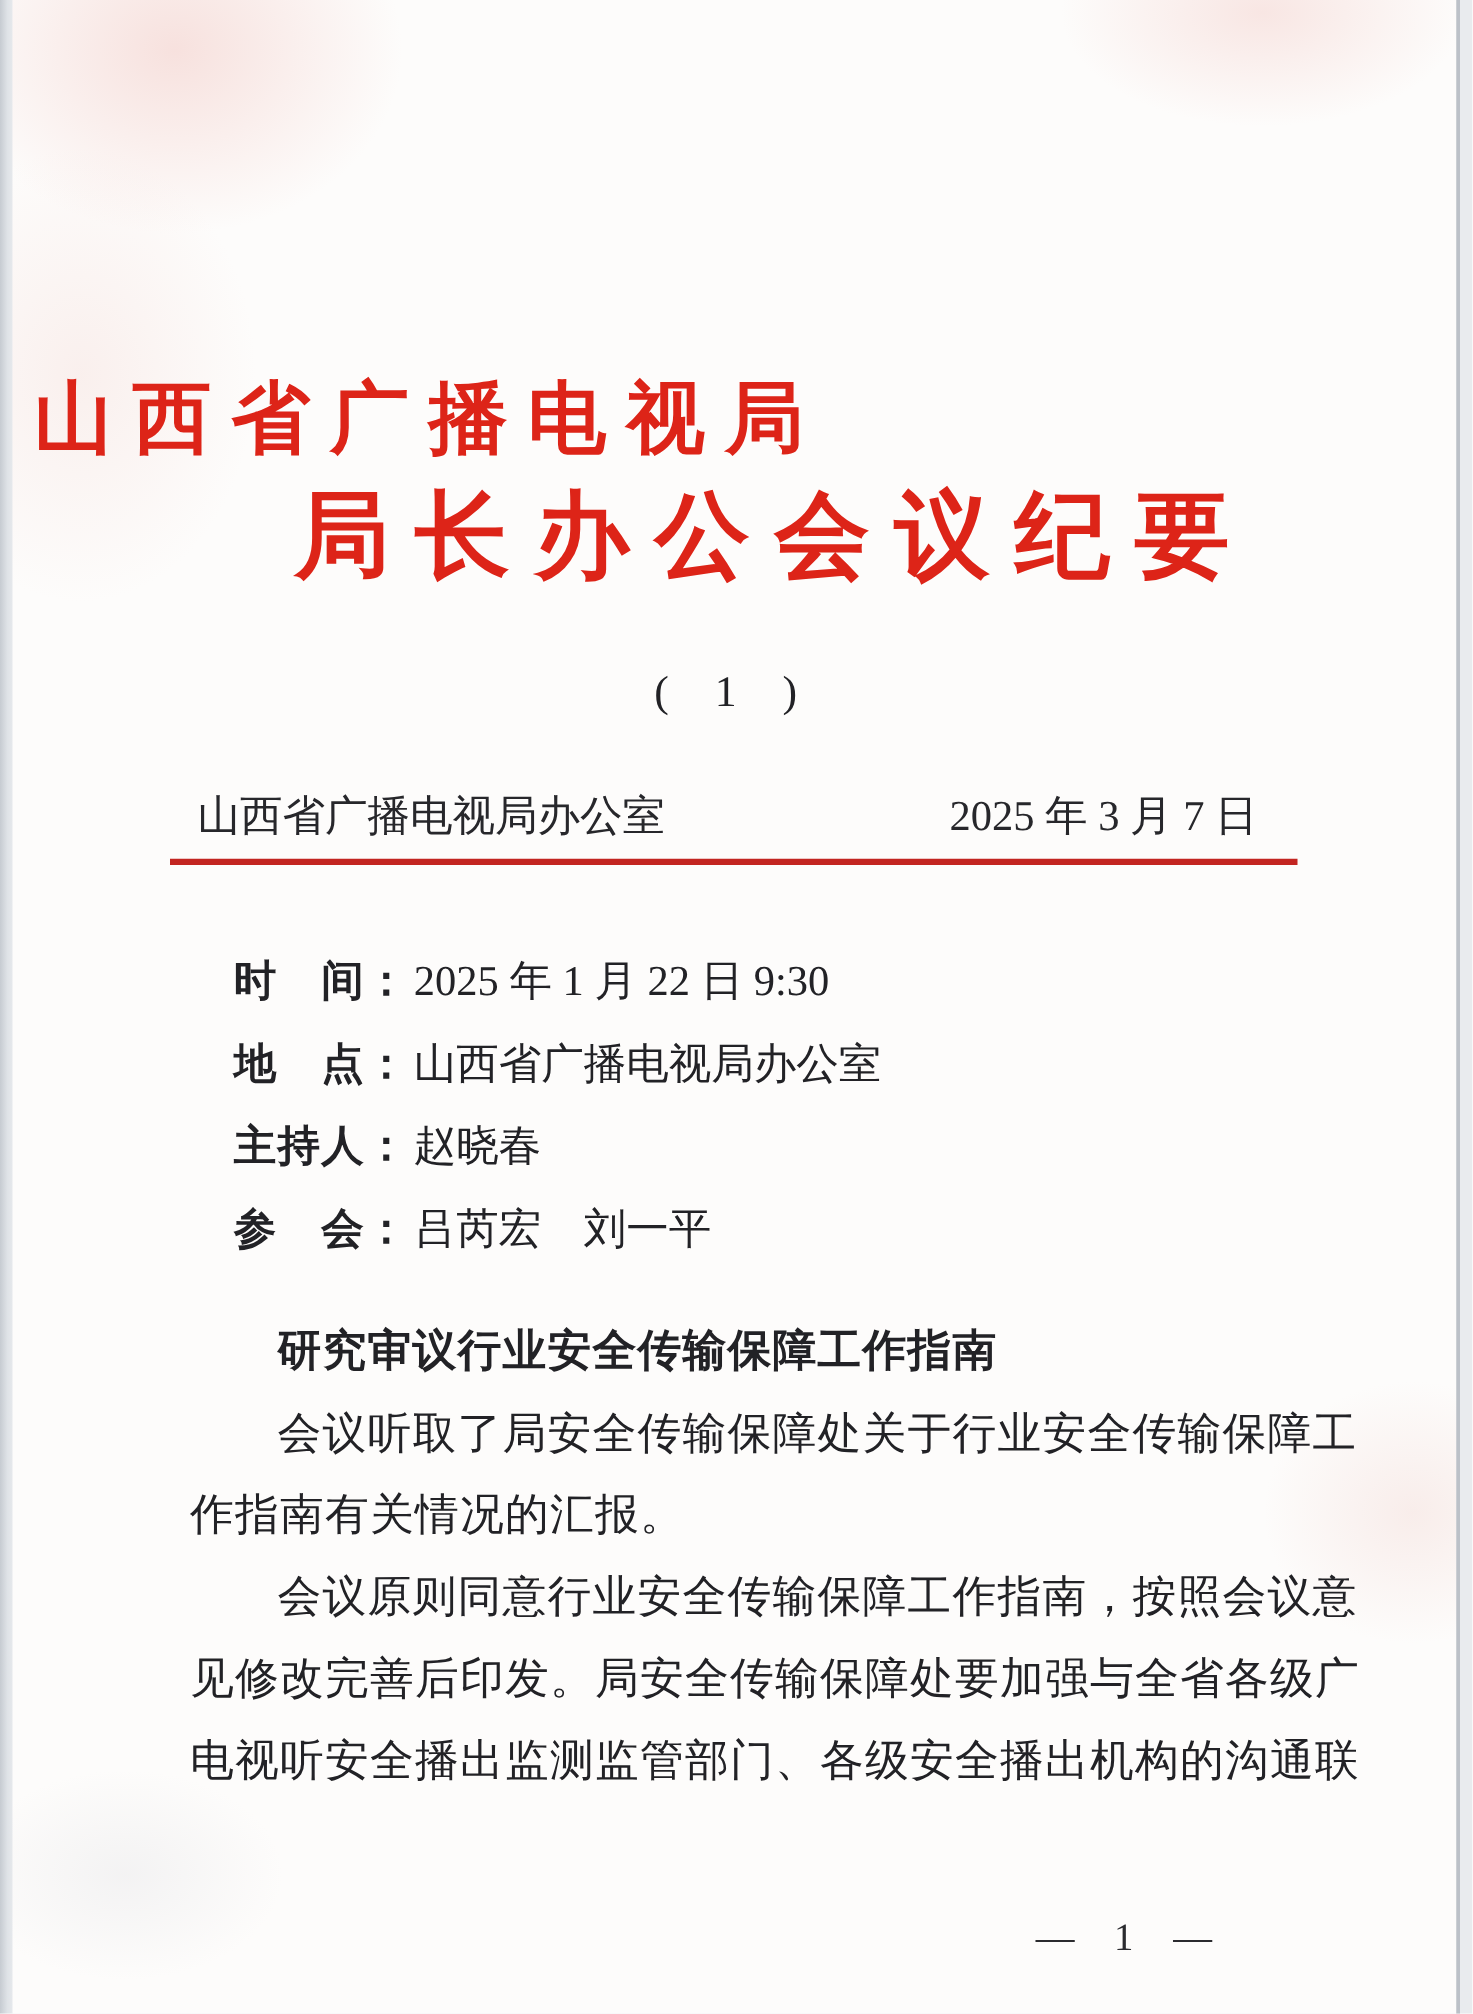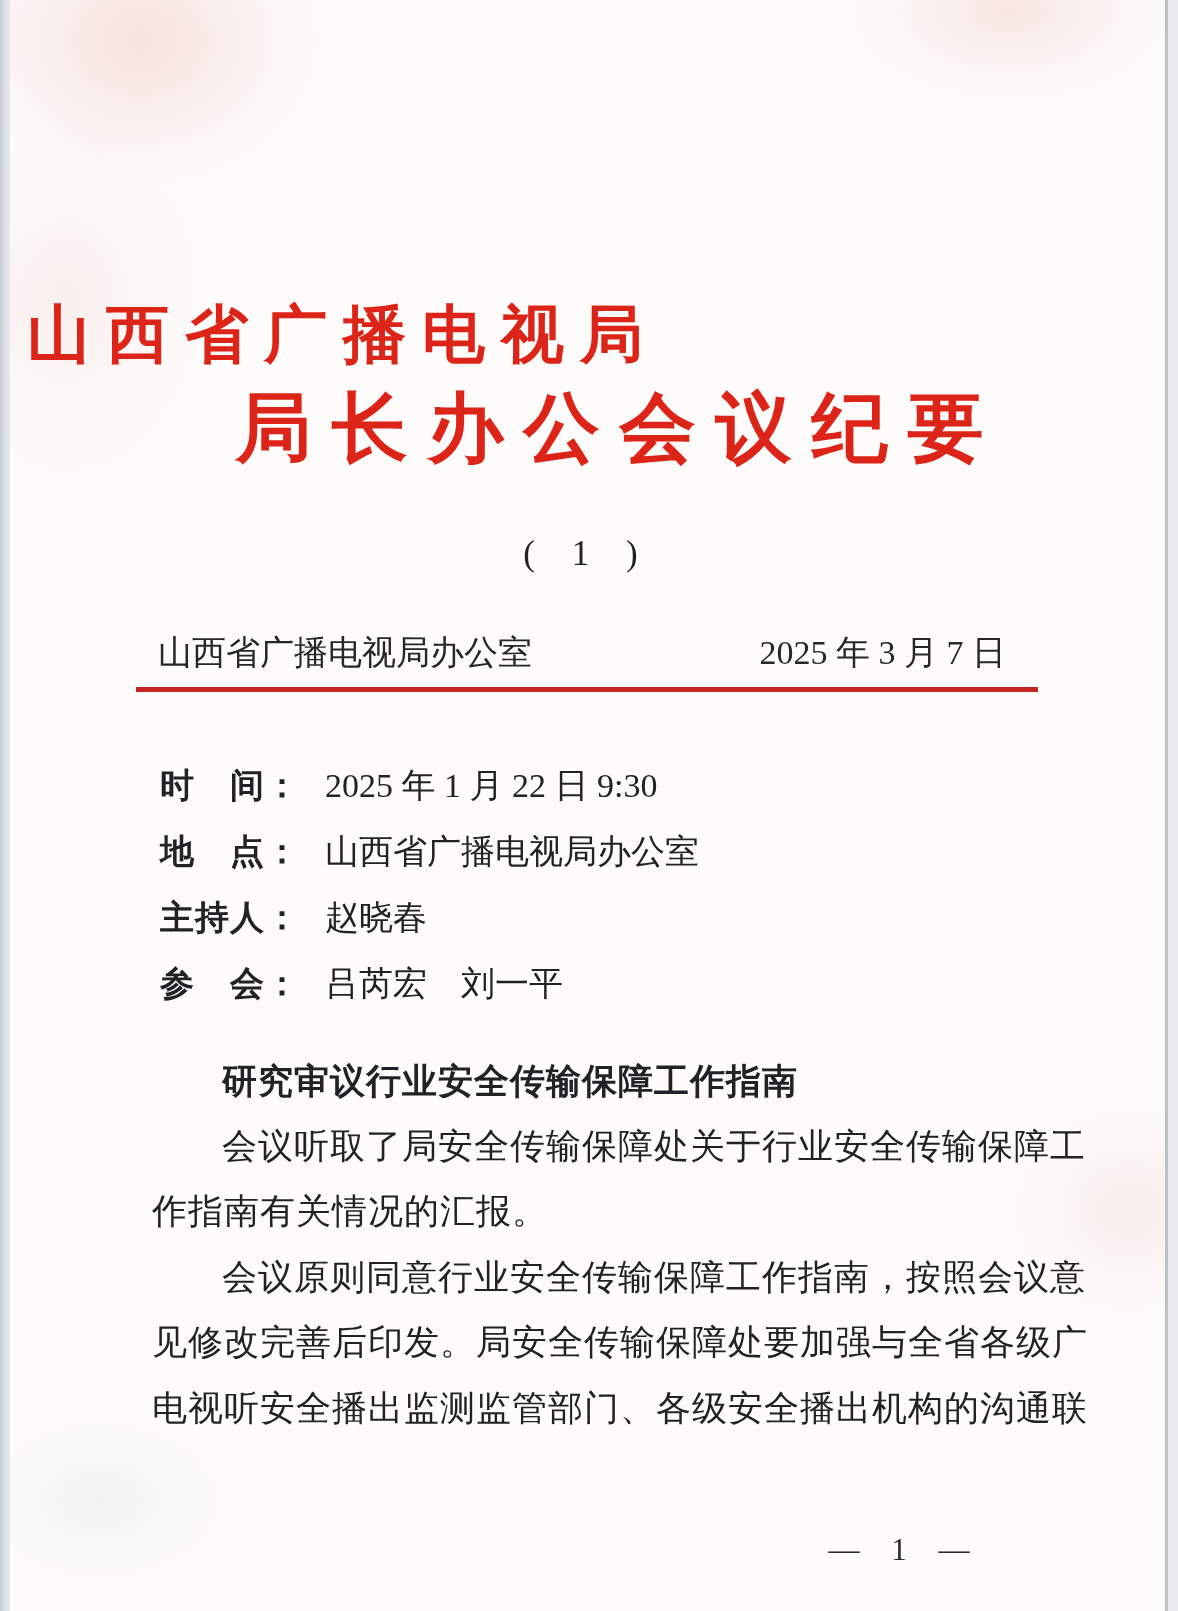--- a/index.html
+++ b/index.html
@@ -102,23 +102,24 @@
   }
   .info-row {
     height: 66px;
     line-height: 62px;
     white-space: nowrap;
   }
   .info-row .lbl {
     font-family: "Liberation Sans", "DejaVu Sans", sans-serif;
     font-weight: 700;
     letter-spacing: 1px;
+    margin-left: 27px;
   }
   .info-row .val {
-    margin-left: 25px;
+    margin-left: 4px;
   }
   .body-block {
     position: absolute;
     top: 1048px;
     left: 142px;
     width: 898px;
     font-size: 35px;
     color: #222226;
   }
   .body-line {

